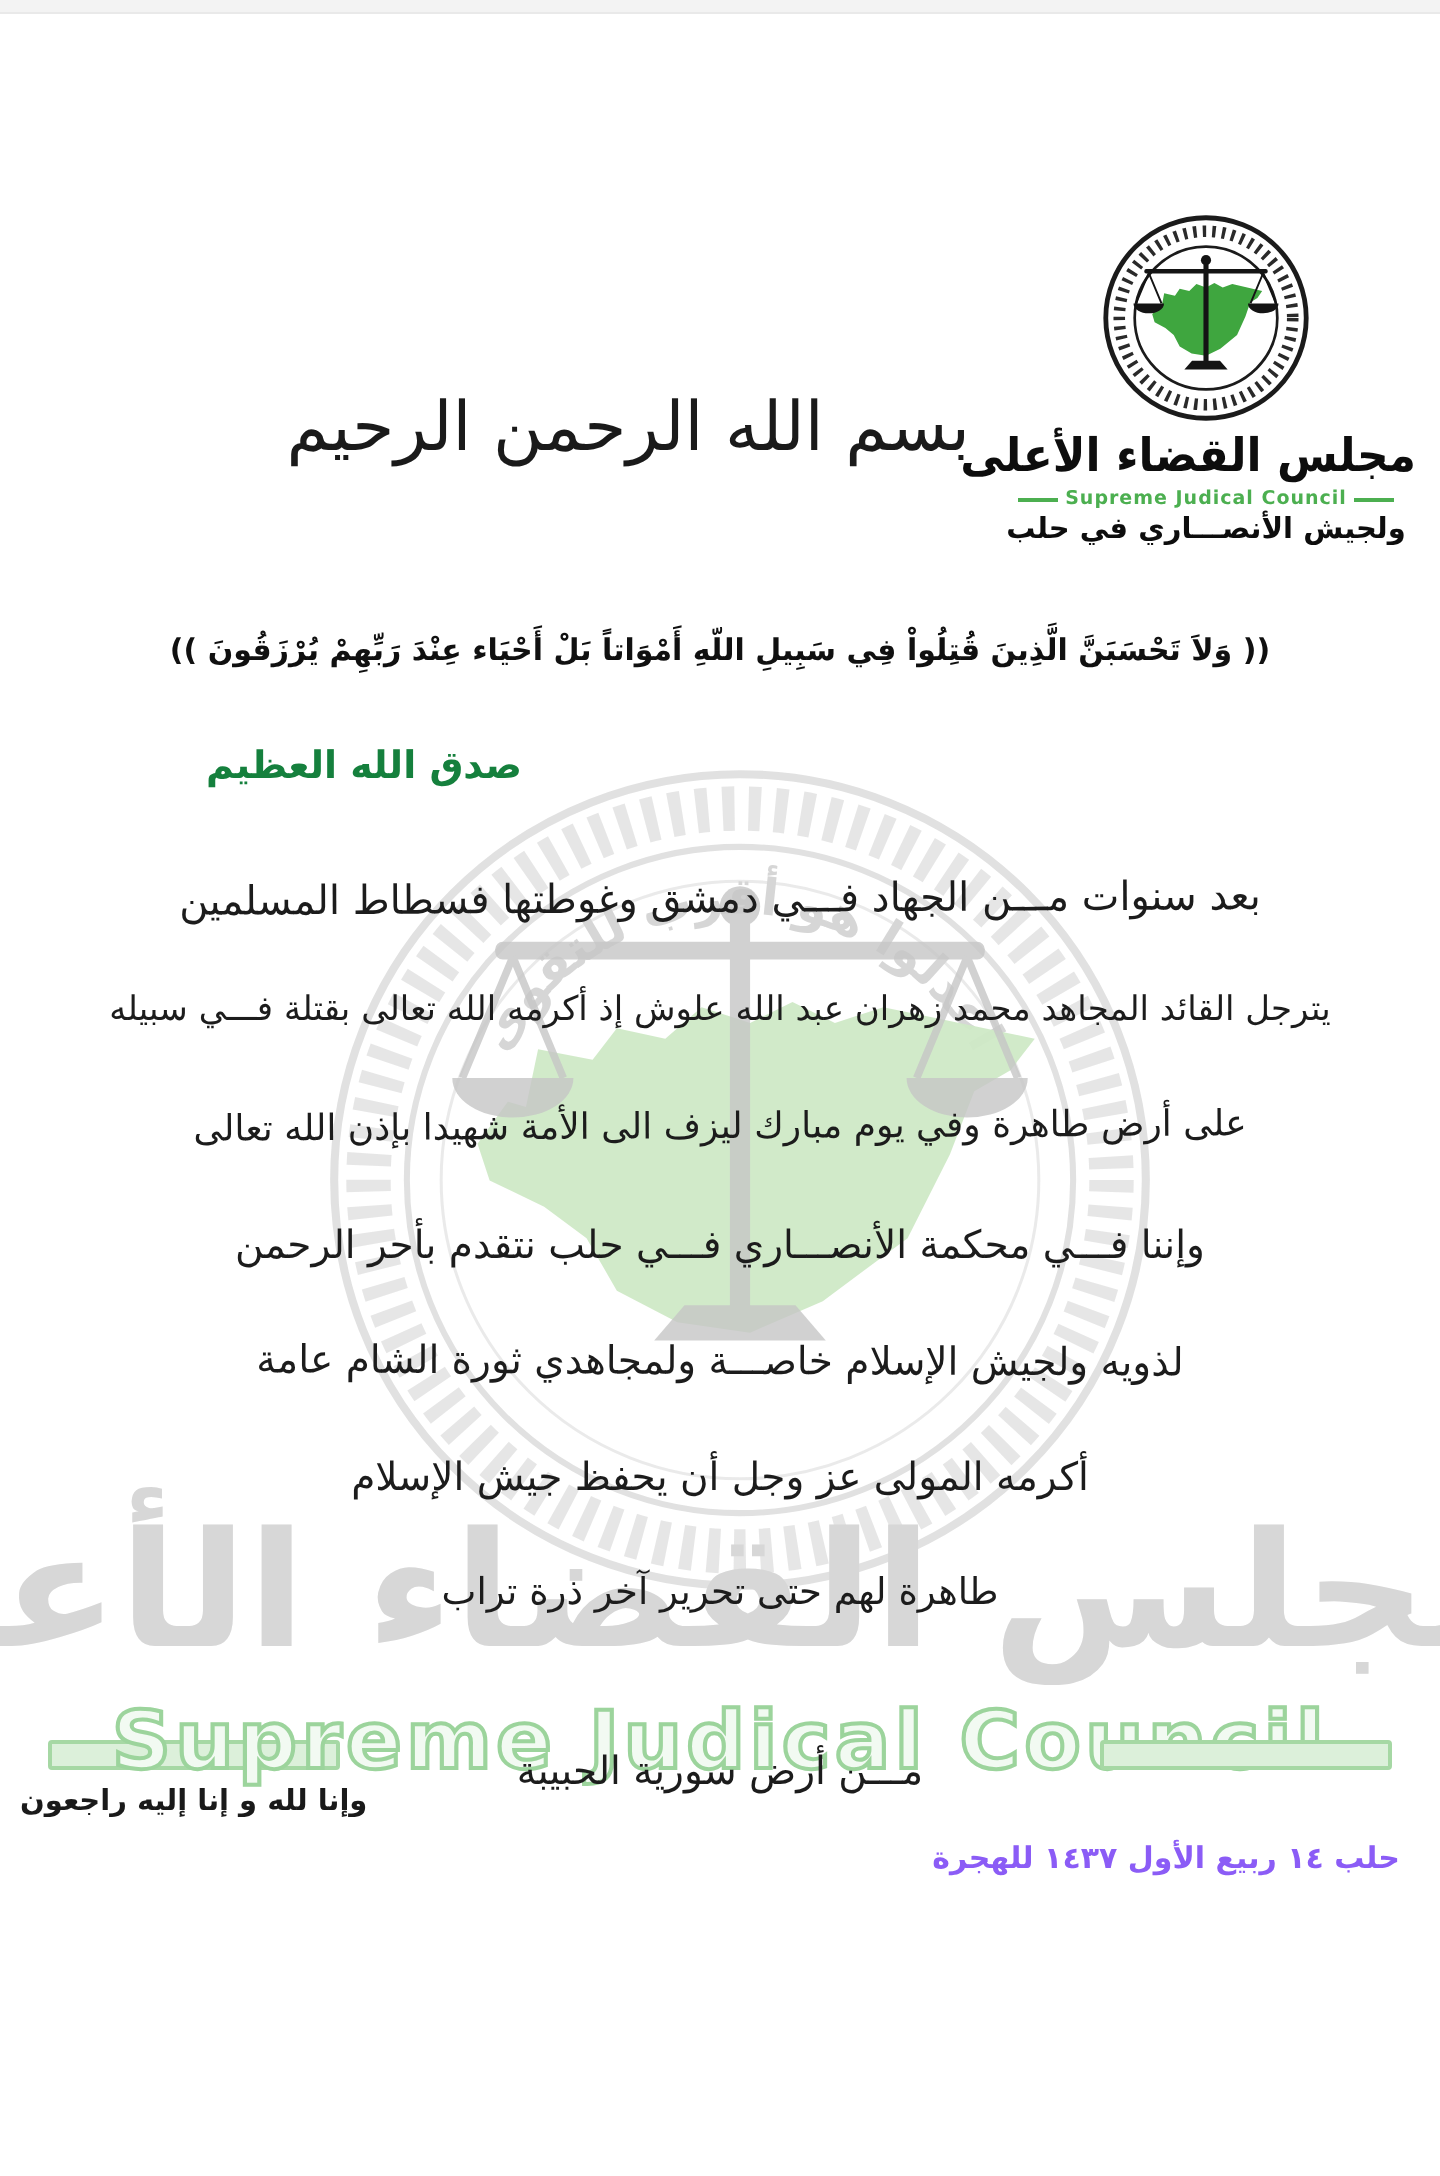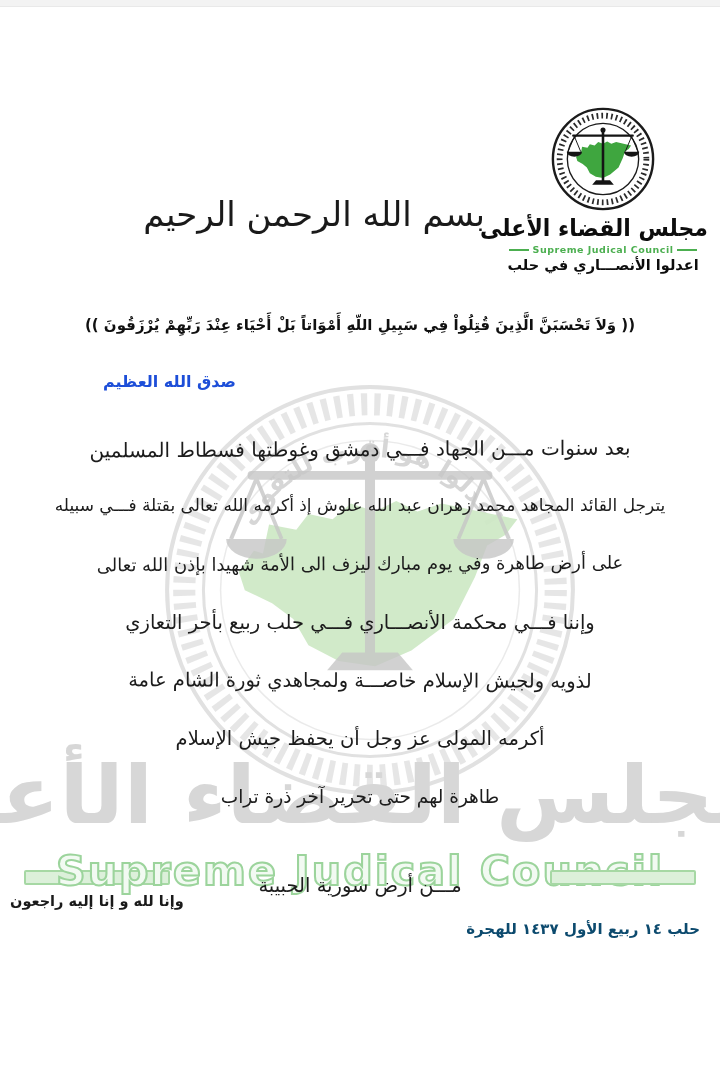--- a/index.html
+++ b/index.html
@@ -39,21 +39,21 @@
 
   
   .basmala{
     position:absolute;left:215px;top:194px;width:270px;z-index:2;
     direction:rtl;text-align:right;font-size:34px;color:#1a1a1a;white-space:nowrap;
   }
   .verse{
     position:absolute;left:28px;top:316px;width:664px;z-index:2;
     direction:rtl;text-align:center;font-size:15px;font-weight:bold;color:#101010;white-space:nowrap;
   }
-  .sadaqa{position:absolute;left:103px;top:372px;z-index:2;direction:rtl;font-size:16px;font-weight:bold;color:#1d4ed8;white-space:nowrap;}
+  .sadaqa{position:absolute;left:103px;top:372px;z-index:2;direction:rtl;font-size:19px;font-weight:bold;color:#15803d;white-space:nowrap;}
 
   
   .body-lines{position:absolute;left:50px;top:0;width:620px;z-index:2;}
   .bline{
     position:absolute;left:0;width:620px;text-align:center;direction:rtl;
     white-space:nowrap;color:#1c1c1c;font-size:19px;
   }
   .bline.l1{top:437px;font-size:20px;transform:rotate(-.3deg);}
   .bline.l2{top:495px;font-size:17px;text-align:center;}
   .bline.l3{top:553px;font-size:18px;transform:rotate(-.3deg);}
@@ -63,21 +63,21 @@
   .bline.l7{top:786px;font-size:18.5px;}
   .bline.l8{top:874px;font-size:19.5px;}
   .istirja{
     position:absolute;left:10px;top:893px;width:700px;z-index:2;text-align:left;
     direction:rtl;font-size:14.5px;font-weight:bold;color:#1a1a1a;
   }
 
   
   .dateline{
     position:absolute;right:20px;top:916px;width:320px;z-index:2;
-    direction:rtl;text-align:right;font-size:15px;font-weight:bold;color:#0c4a6e;line-height:26px;
+    direction:rtl;text-align:right;font-size:15px;font-weight:bold;color:#8b5cf6;line-height:26px;
   }
   .dateline div{white-space:nowrap;}
 </style>
 </head>
 <body>
 
 <div class="page">
 
   <div class="top-strip"></div>
 
@@ -126,32 +126,32 @@
       <circle cx="55" cy="55" r="37" fill="none" stroke="#1b1b1b" stroke-width="1.4"></circle>
       <use href="#syriamap" transform="translate(24,35) scale(0.62,0.60)" color="#3fa63f"></use>
       <use href="#scales" transform="translate(55,56) scale(0.33)" color="#141414"></use>
     </svg>
     <div class="org-ar">مجلس القضاء الأعلى</div>
     <div class="org-en-row">
       <span class="org-en-dash"></span>
       <span class="org-en">Supreme Judical Council</span>
       <span class="org-en-dash"></span>
     </div>
-    <div class="court">اعدلوا الأنصـــاري في حلب</div>
+    <div class="court">ولجيش الأنصـــاري في حلب</div>
   </div>
 
   <div class="basmala">بسم الله الرحمن الرحيم</div>
   <div class="verse">(( وَلاَ تَحْسَبَنَّ الَّذِينَ قُتِلُواْ فِي سَبِيلِ اللّهِ أَمْوَاتاً بَلْ أَحْيَاء عِنْدَ رَبِّهِمْ يُرْزَقُونَ ))</div>
   <div class="sadaqa">صدق الله العظيم</div>
 
   <div class="body-lines">
     <div class="bline l1">بعد سنوات مـــن الجهاد فـــي دمشق وغوطتها فسطاط المسلمين</div>
     <div class="bline l2">يترجل القائد المجاهد محمد زهران عبد الله علوش إذ أكرمه الله تعالى بقتلة فـــي سبيله</div>
     <div class="bline l3">على أرض طاهرة وفي يوم مبارك ليزف الى الأمة شهيدا بإذن الله تعالى</div>
-    <div class="bline l4">وإننا فـــي محكمة الأنصـــاري فـــي حلب ربيع بأحر التعازي</div>
+    <div class="bline l4">وإننا فـــي محكمة الأنصـــاري فـــي حلب نتقدم بأحر الرحمن</div>
     <div class="bline l5">لذويه ولجيش الإسلام خاصـــة ولمجاهدي ثورة الشام عامة</div>
     <div class="bline l6">أكرمه المولى عز وجل أن يحفظ جيش الإسلام</div>
     <div class="bline l7">طاهرة لهم حتى تحرير آخر ذرة تراب</div>
     <div class="bline l8">مـــن أرض سورية الحبيبة</div>
   </div>
 
   <div class="istirja">وإنا لله و إنا إليه راجعون</div>
 
   <div class="dateline">
     <div>حلب ١٤ ربيع الأول ١٤٣٧ للهجرة</div>

